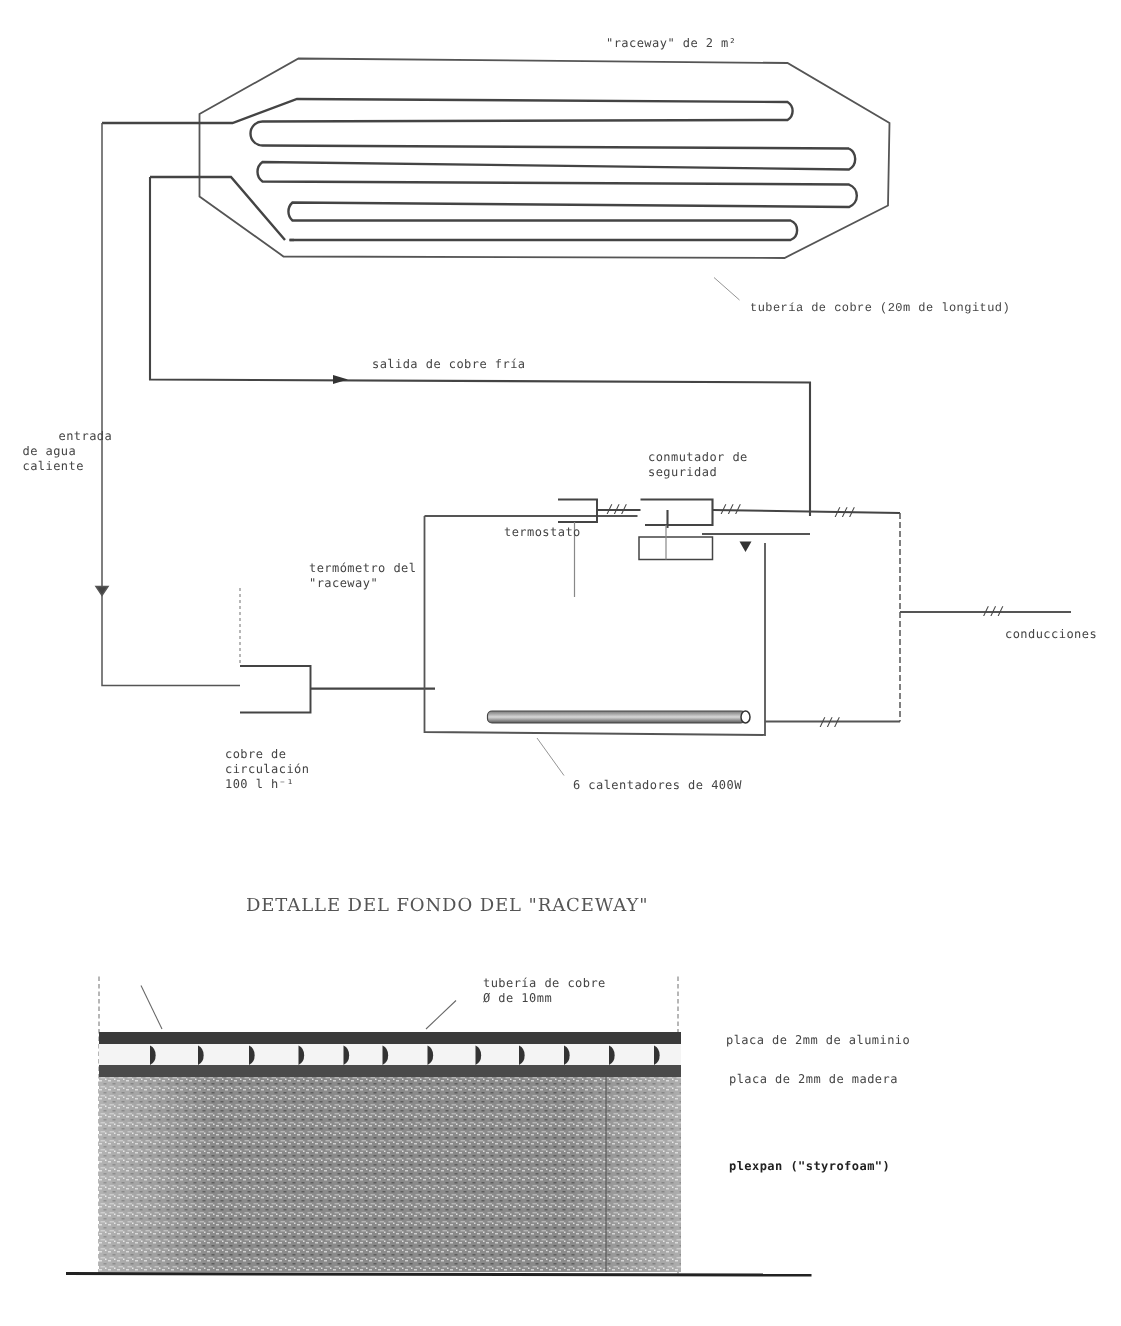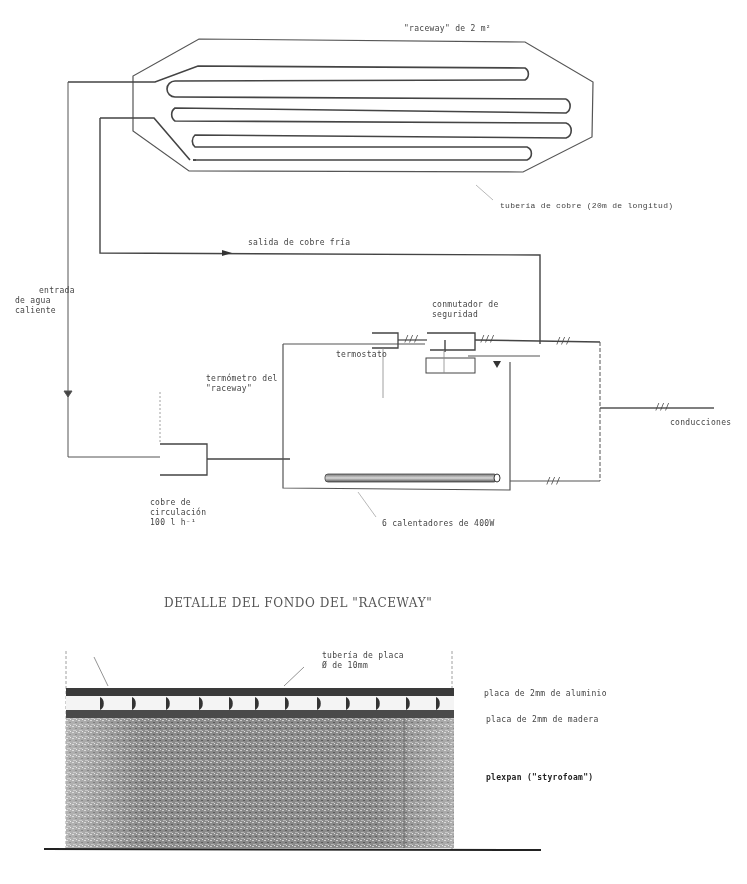--- a/index.html
+++ b/index.html
@@ -167,19 +167,19 @@
   <div class="lbl" style="position:static;">circulación</div>
   <div class="lbl" style="position:static;">100 l h⁻¹</div>
 </div>
 
 <div class="lbl" style="left:382px;top:519px;">6 calentadores de 400W</div>
 <div class="lbl" style="left:670px;top:418px;">conducciones</div>
 
 <div class="title" style="left:164px;top:596px;">DETALLE DEL FONDO DEL "RACEWAY"</div>
 
 <div style="position:absolute;left:322px;top:651px;">
-  <div class="lbl" style="position:static;">tubería de placa</div>
+  <div class="lbl" style="position:static;">tubería de cobre</div>
   <div class="lbl" style="position:static;">Ø de 10mm</div>
 </div>
 
 <div class="lbl" style="left:484px;top:679px;margin-top:10px;">placa de 2mm de aluminio</div>
 <div class="lbl" style="left:486px;top:715px;">placa de 2mm de madera</div>
 <div class="lbl bold" style="left:486px;top:773px;">plexpan ("styrofoam")</div>
 
 </body></html>

